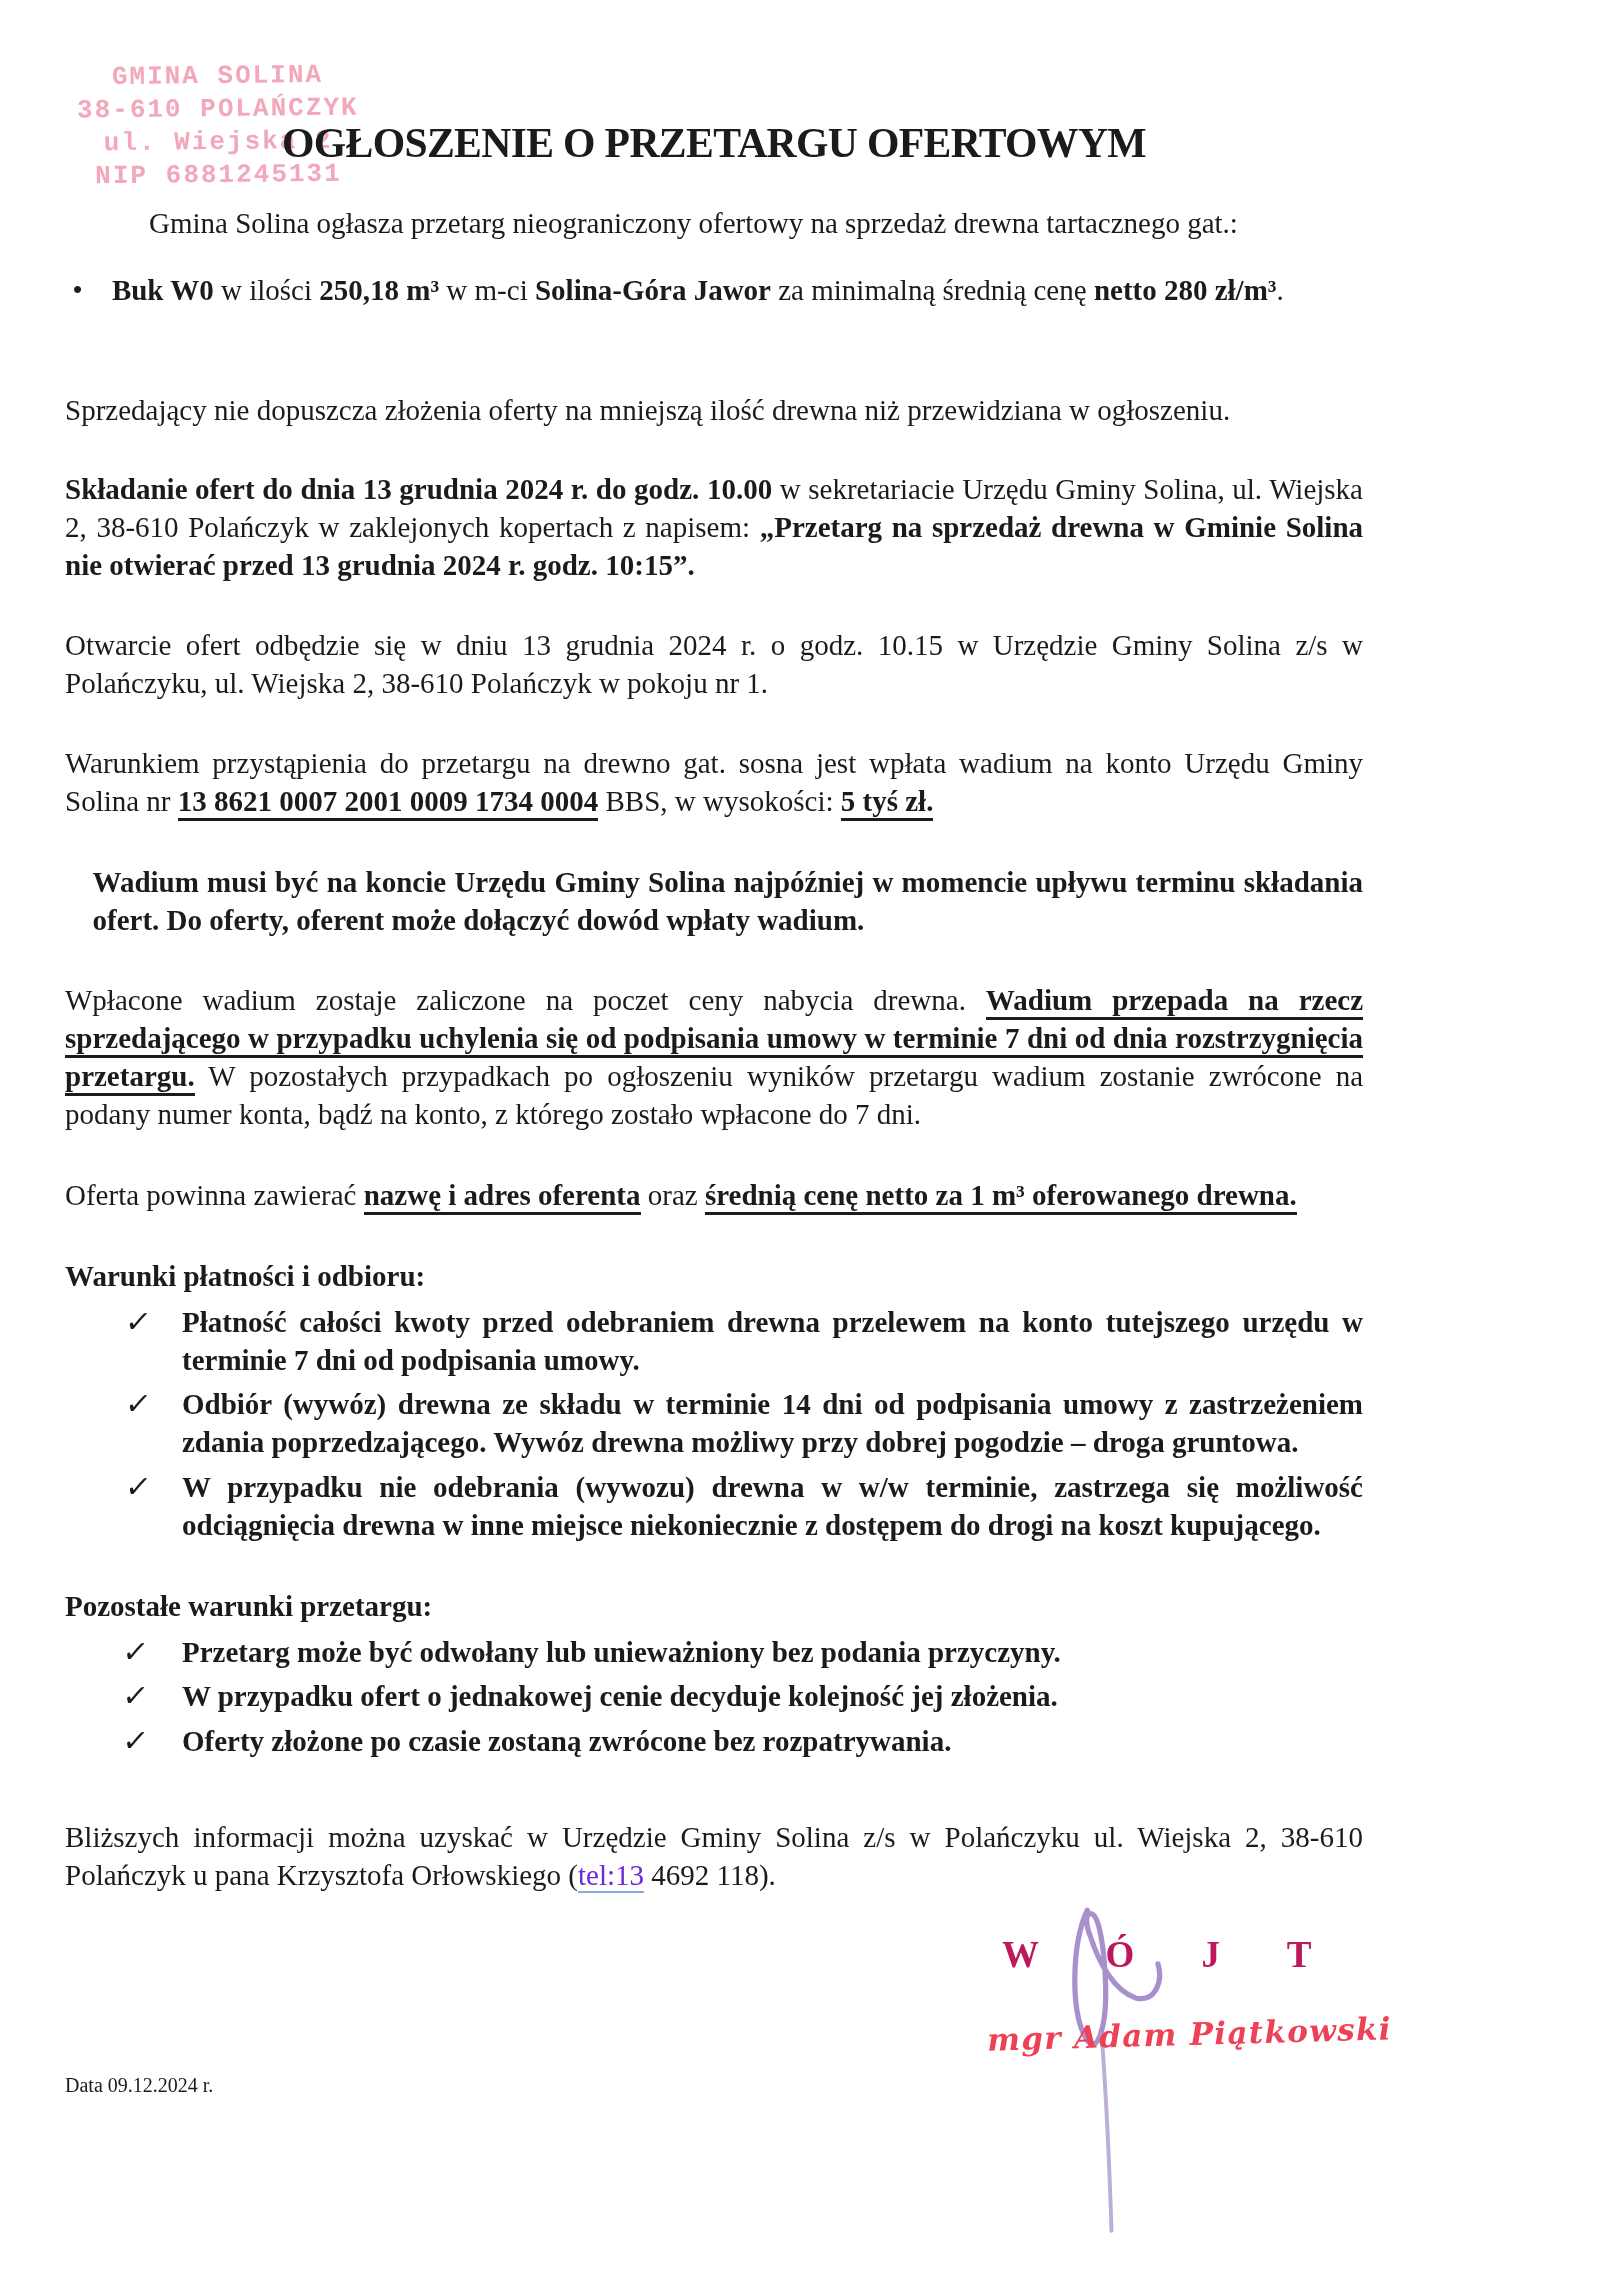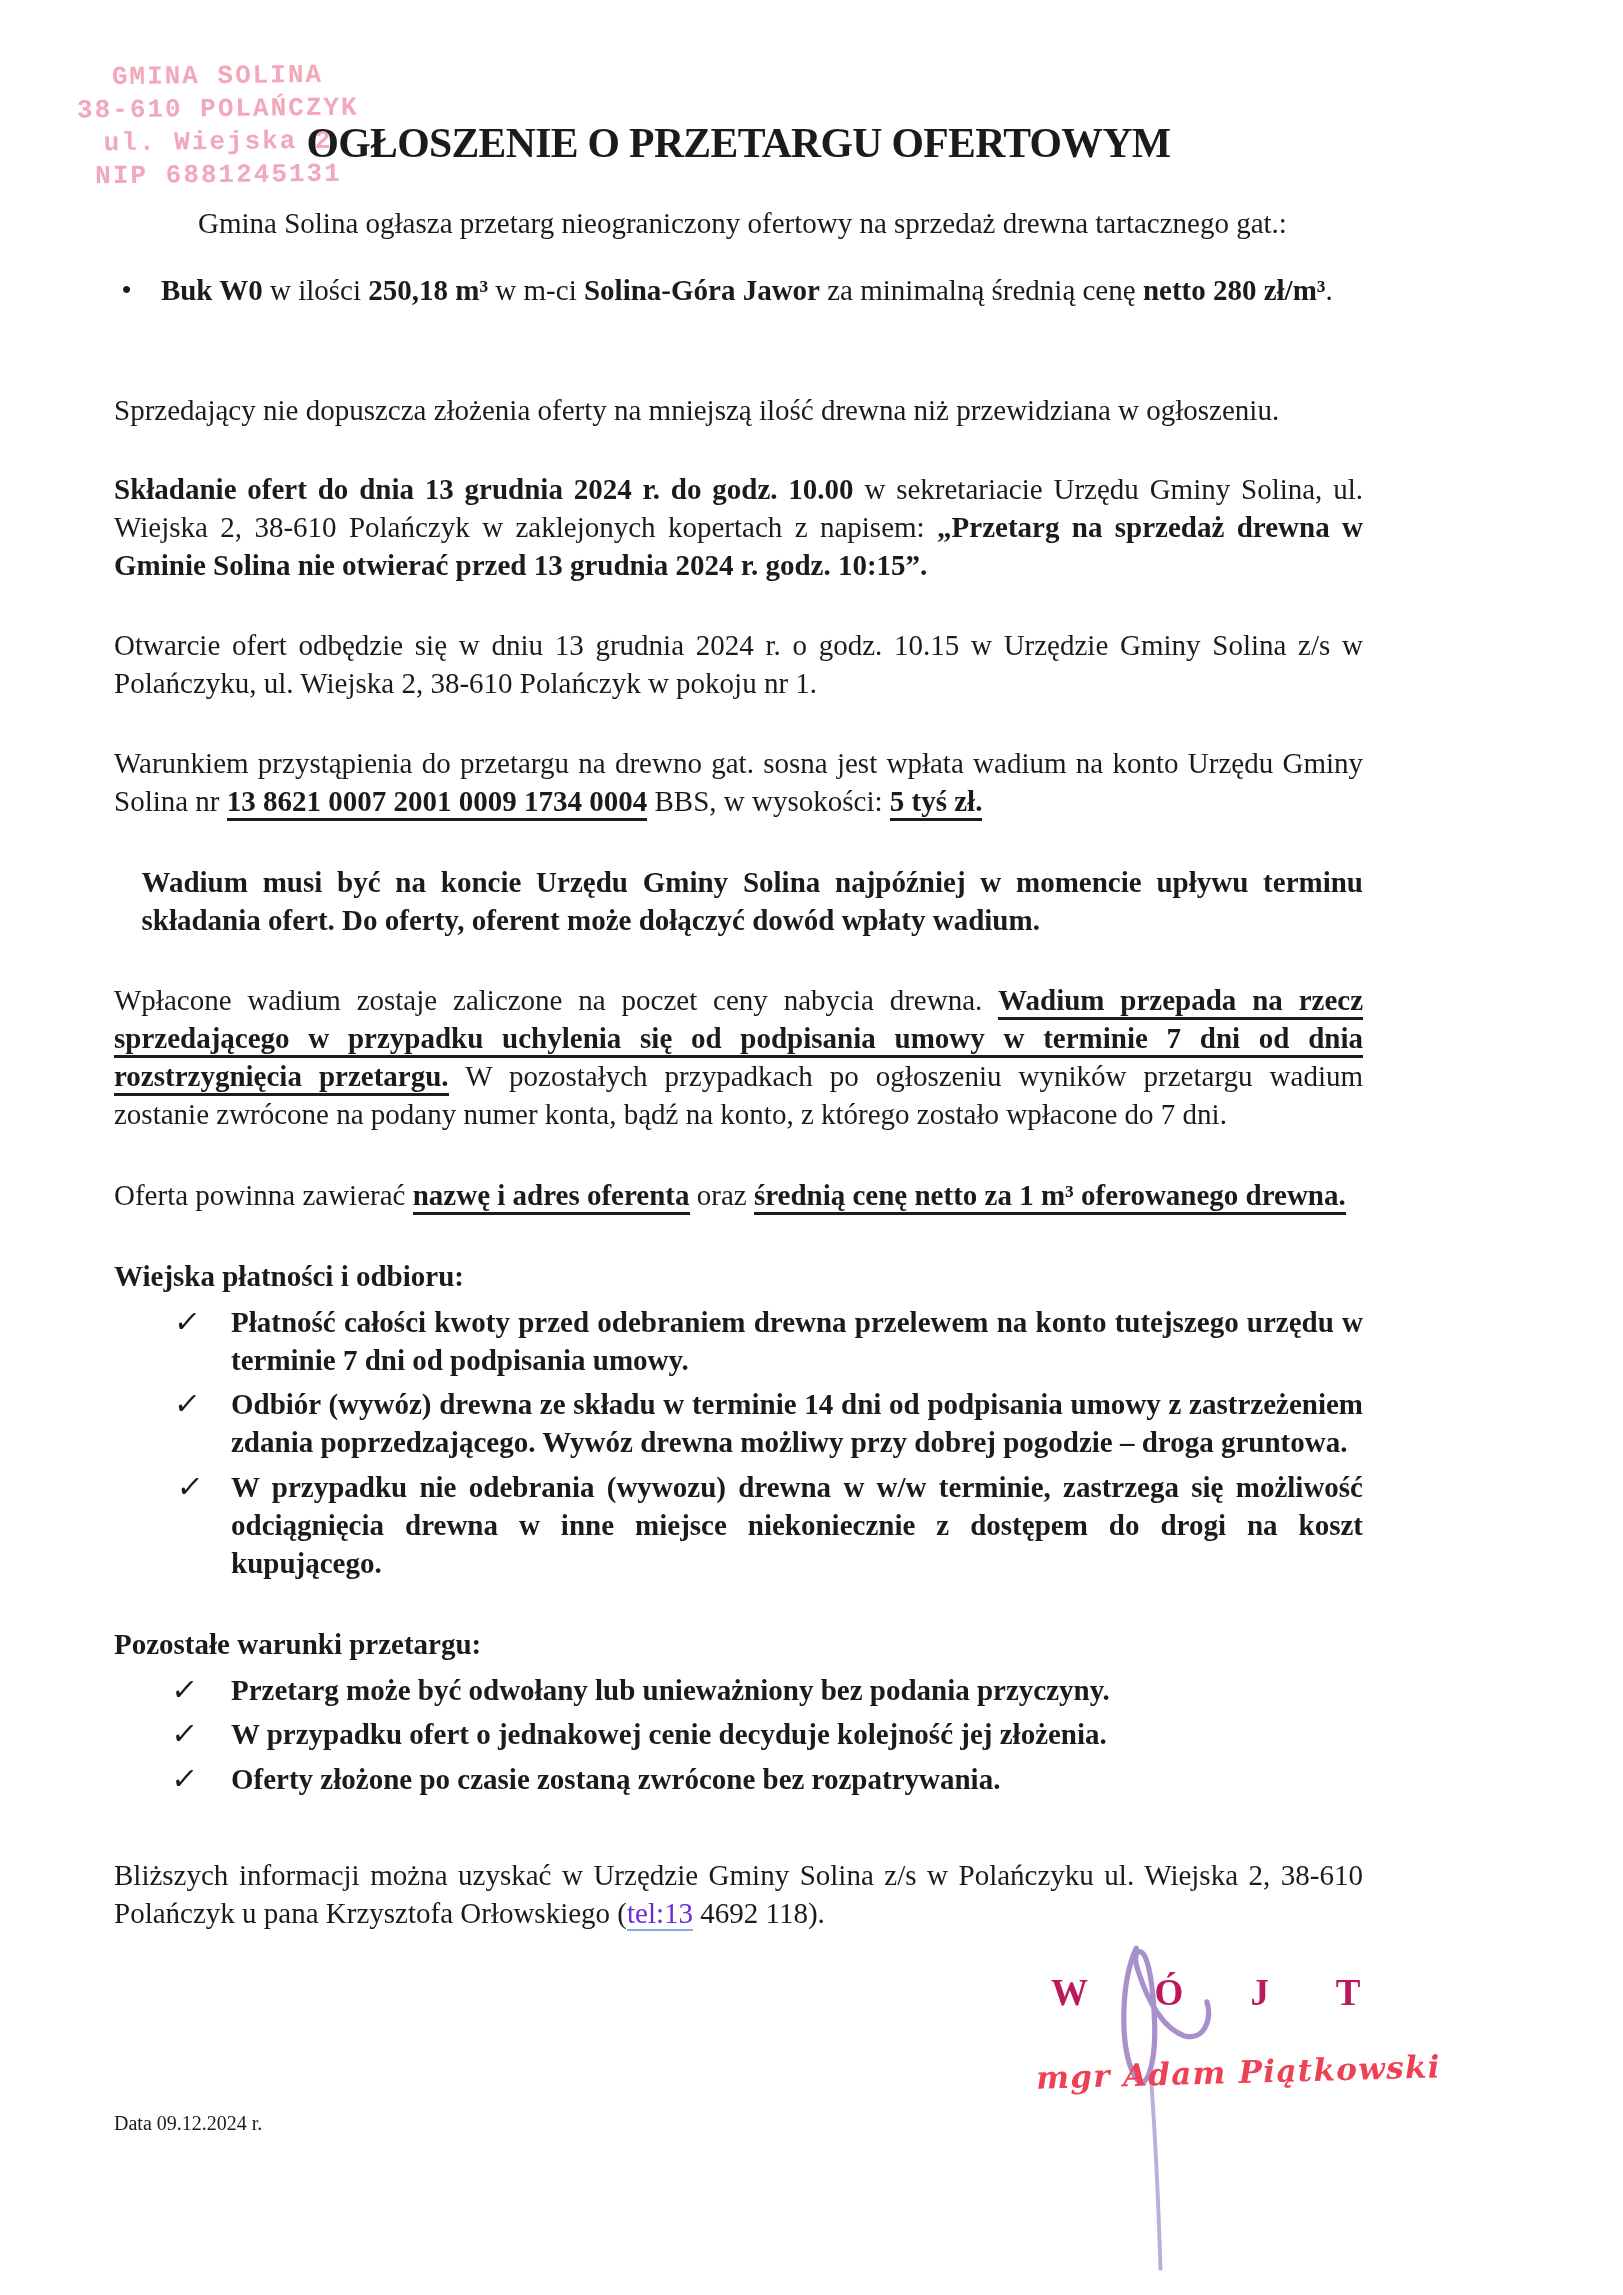--- a/index.html
+++ b/index.html
@@ -1,20 +1,20 @@
 <!DOCTYPE html>
 <html lang="pl" style="font-size:10.5px"><head>
 <meta charset="utf-8">
 <style>
   html,body{margin:0;padding:0;background:#ffffff;}
   .page{
     position:relative;
     width:1461px;height:2295px;
     box-sizing:border-box;
-    padding:62px 98px 0 114px;
+    padding:62px 98px 0 65px;
     background:#ffffff;
     color:#1b1b1b;
     font-family:"Liberation Serif","DejaVu Serif",serif;
     font-size:29px;
     line-height:38px;
     overflow:hidden;
   }
   
   .corner-stamp{
     position:absolute;top:60px;left:64px;width:308px;
@@ -115,21 +115,21 @@
   <p class="p-wadium-musi justify">Wadium musi być na koncie Urzędu Gminy Solina najpóźniej w momencie upływu terminu składania ofert. Do oferty, oferent może dołączyć dowód wpłaty wadium.</p>
 
   <p class="p-wplacone justify">
     <span>Wpłacone wadium zostaje zaliczone na poczet ceny nabycia drewna. </span><span class="b u">Wadium przepada na rzecz sprzedającego w przypadku uchylenia się od podpisania umowy w terminie 7 dni od dnia rozstrzygnięcia przetargu.</span><span> W pozostałych przypadkach po ogłoszeniu wyników przetargu wadium zostanie zwrócone na podany numer konta, bądź na konto, z którego zostało wpłacone do 7 dni.</span>
   </p>
 
   <p class="p-oferta justify">
     <span>Oferta powinna zawierać </span><span class="b u">nazwę i adres oferenta</span><span> oraz </span><span class="b u">średnią cenę netto za 1 m³ oferowanego drewna.</span>
   </p>
 
-  <p class="sec-head">Wiejska płatności i odbioru:</p>
+  <p class="sec-head">Warunki płatności i odbioru:</p>
   <ul class="check-list">
     <li>
       <span class="check-mark">✓</span>
       <span class="check-text">Płatność całości kwoty przed odebraniem drewna przelewem na konto tutejszego urzędu w terminie 7 dni od podpisania umowy.</span>
     </li>
     <li>
       <span class="check-mark">✓</span>
       <span class="check-text">Odbiór (wywóz) drewna ze składu w terminie 14 dni od podpisania umowy z zastrzeżeniem zdania poprzedzającego. Wywóz drewna możliwy przy dobrej pogodzie – droga gruntowa.</span>
     </li>
     <li>

